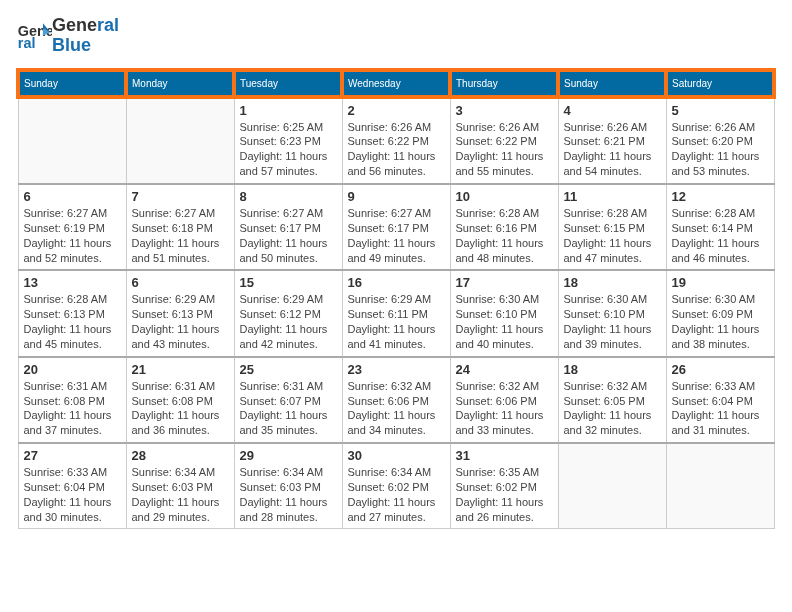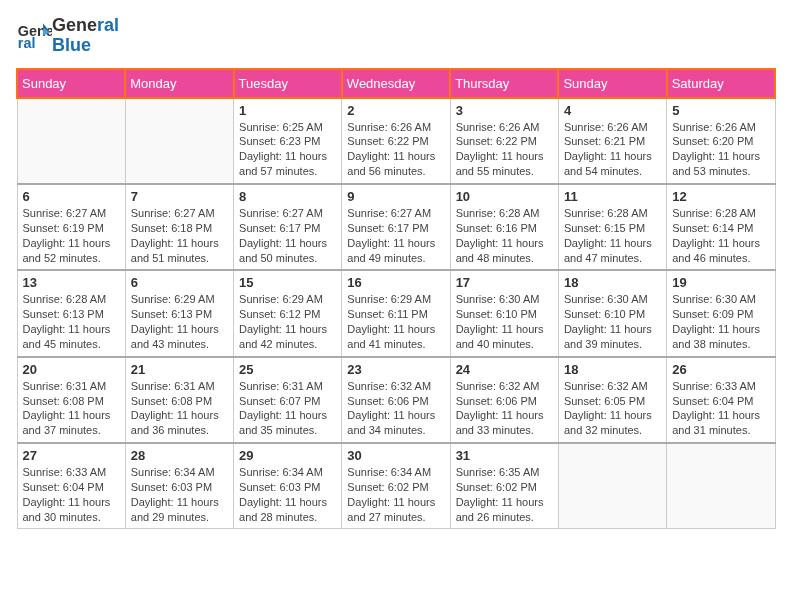--- a/index.html
+++ b/index.html
@@ -44,27 +44,27 @@
     .location-title {
       font-size: 16px;
       color: #555;
     }
     .calendar {
       width: 100%;
       border-collapse: collapse;
       font-size: 11px;
     }
     .calendar th {
-      background-color: #ec4899;
+      background-color: #0369a1;
       color: #fff;
       padding: 6px 4px;
       text-align: left;
-      font-size: 13px;
+      font-size: 10px;
       font-weight: normal;
-      border: 2px solid #f97316;
+      border: 4px solid #f97316;
     }
     .calendar td {
       border: 1px solid #ccc;
       vertical-align: top;
       padding: 4px 5px;
       width: calc(100% / 7);
       min-height: 80px;
       height: 80px;
       background: #fff;
     }

